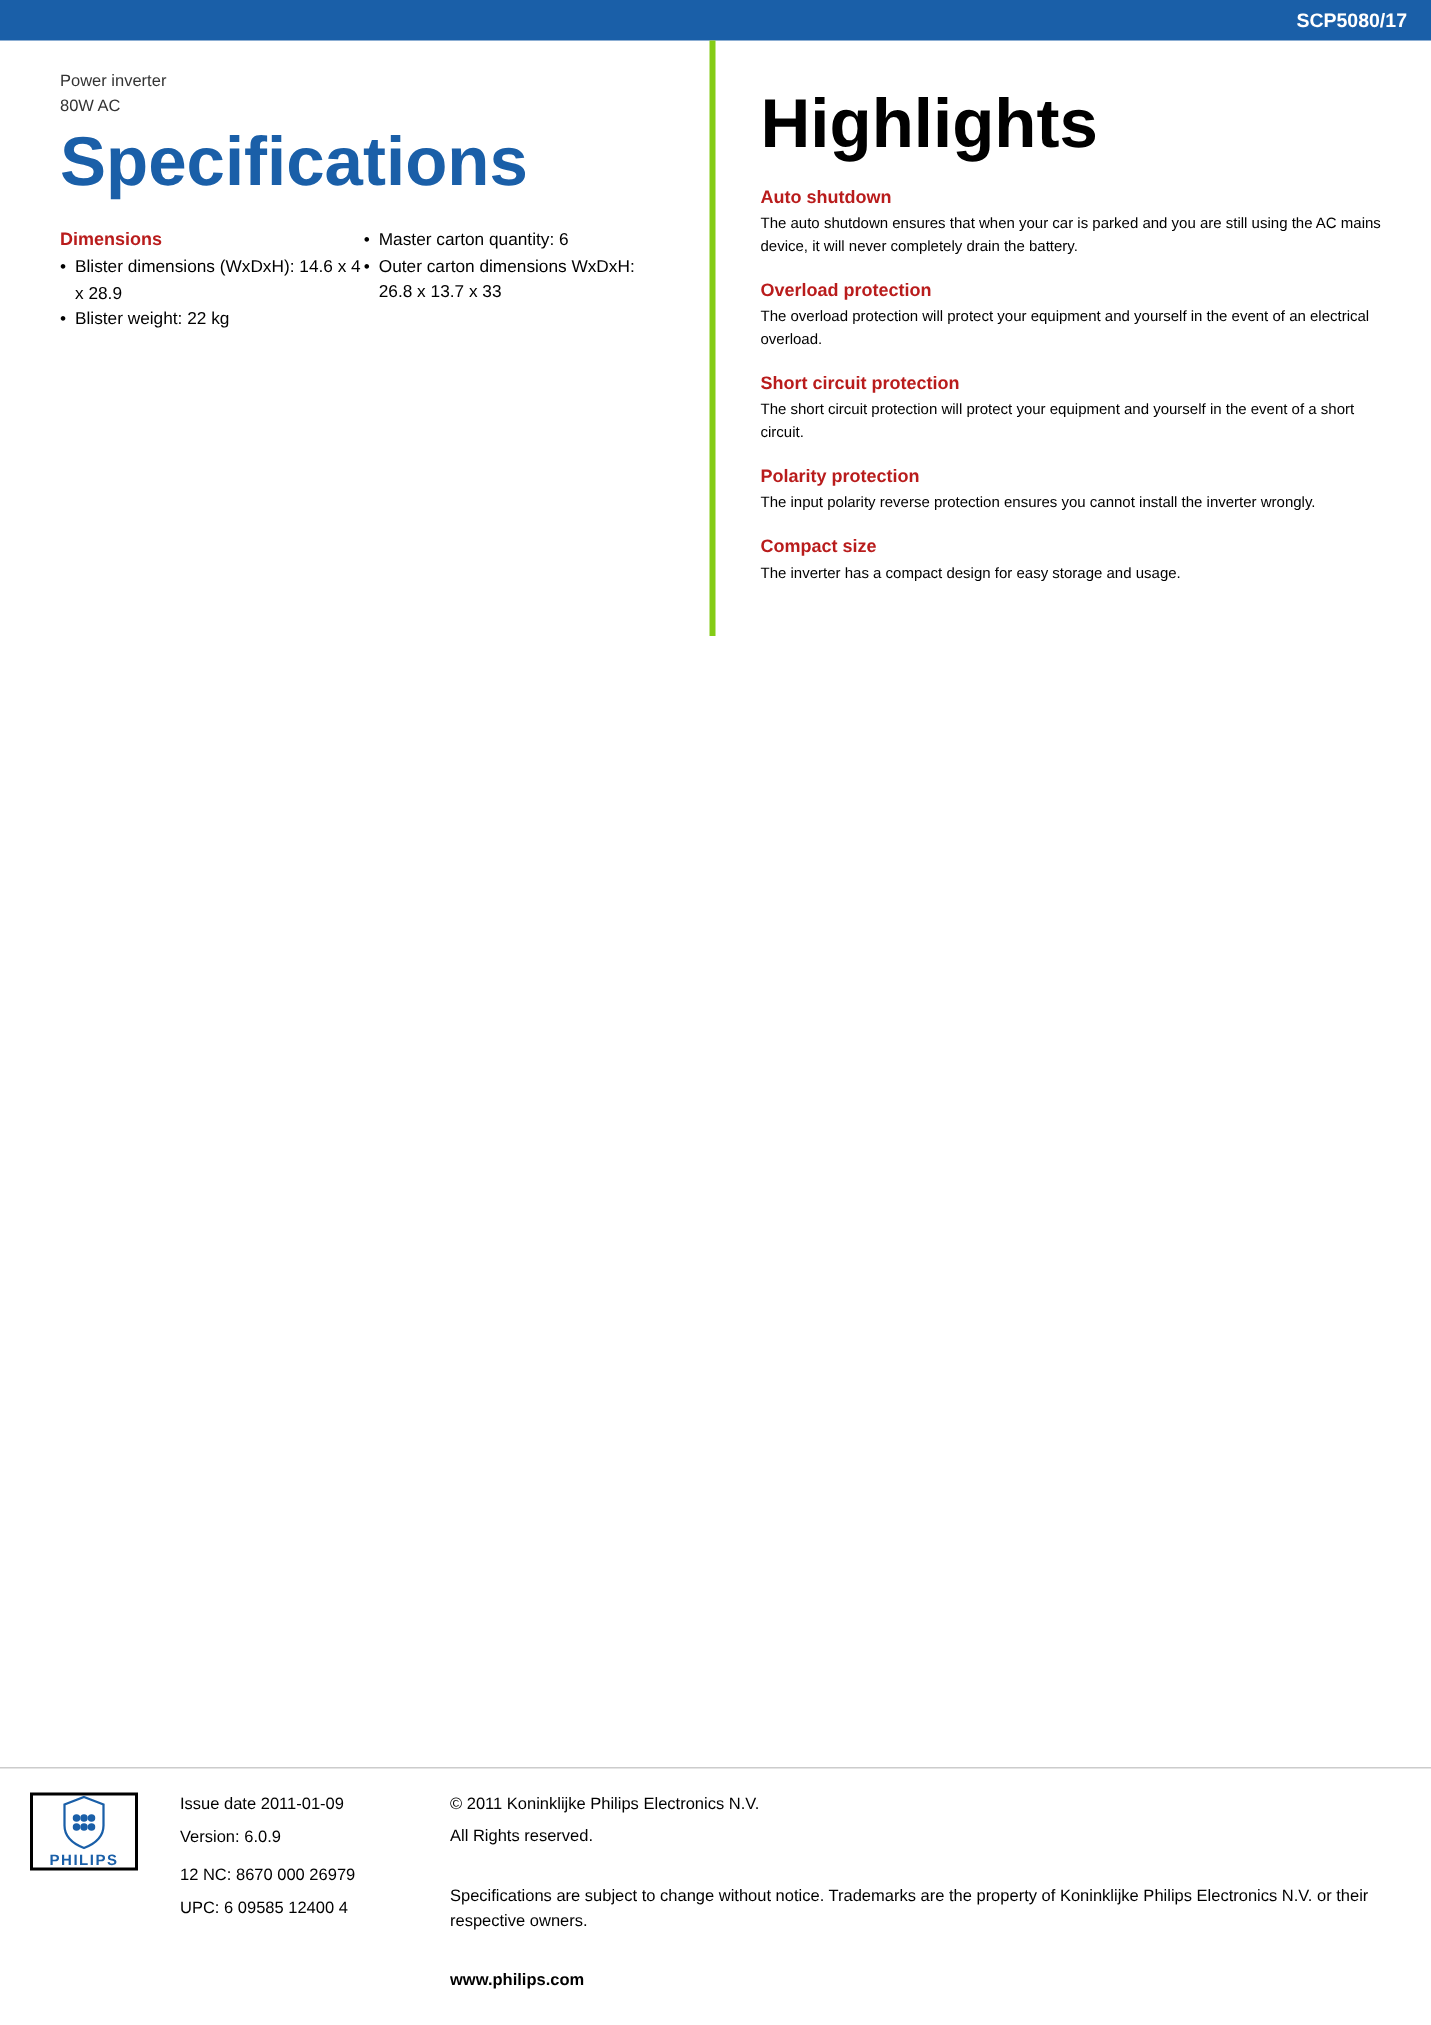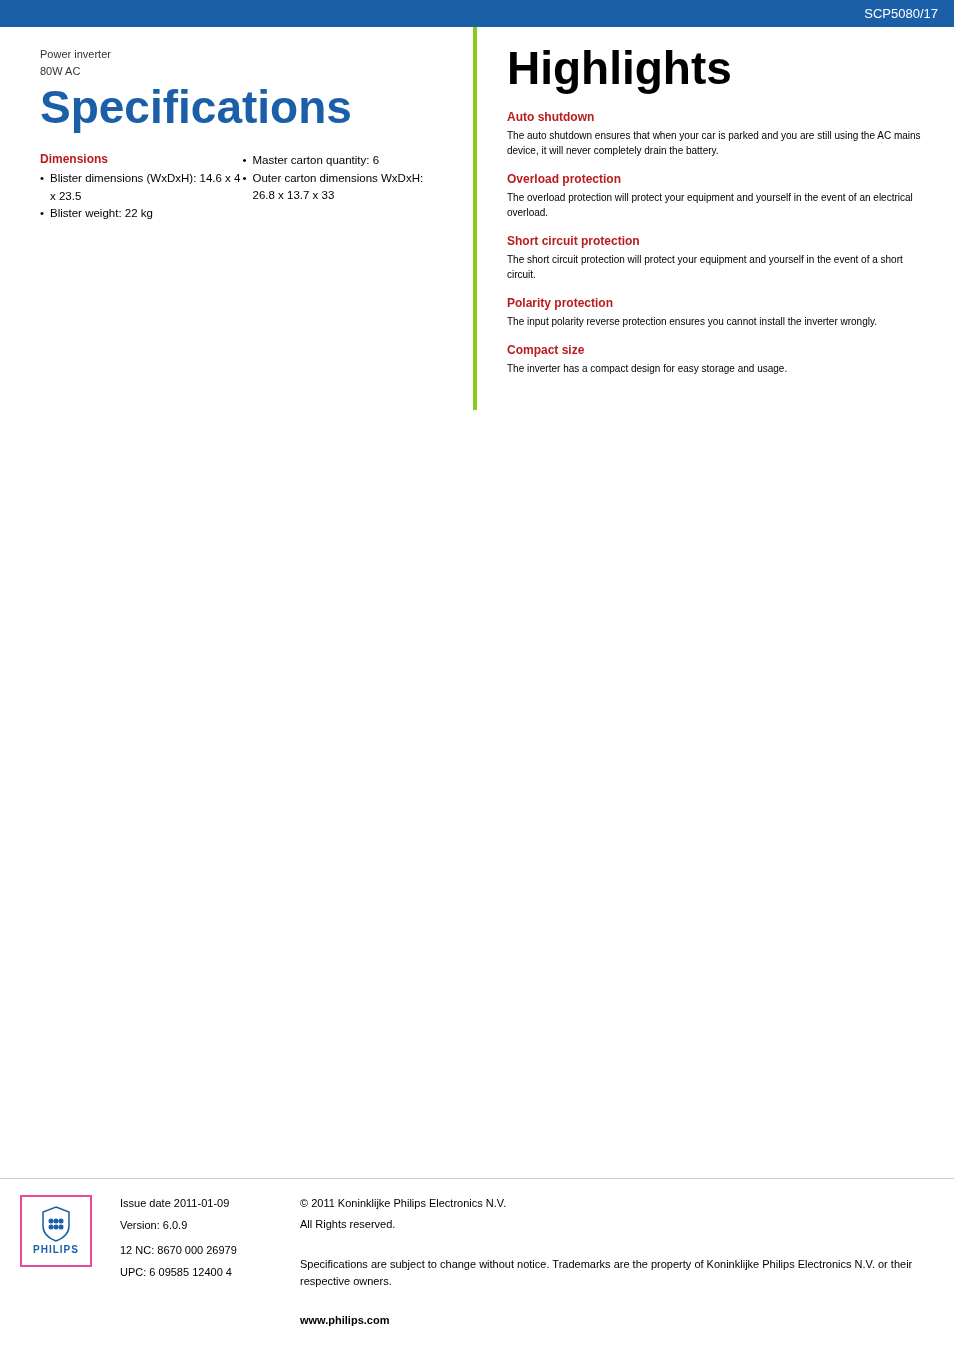--- a/index.html
+++ b/index.html
@@ -17,41 +17,41 @@
       min-height: 1350px;
       padding: 0;
       position: relative;
     }
     
     .header-bar {
       background: #1a5fa8;
       color: #fff;
       padding: 6px 16px;
       font-size: 13px;
-      font-weight: normal;
+      font-weight: bold;
       text-align: right;
       width: 100%;
     }
     .product-code {
       display: inline-block;
     }
     
     .main-content {
       display: flex;
       width: 100%;
       padding: 0;
     }
     .left-col {
       width: 50%;
       padding: 20px 30px 20px 40px;
       border-right: 4px solid #84cc16;
     }
     .right-col {
       width: 50%;
-      padding: 16px 30px 20px 30px;
+      padding: 30px 30px 20px 30px;
     }
     
     .product-label {
       font-size: 11px;
       color: #333;
       margin-bottom: 2px;
       line-height: 1.4;
     }
     
     .spec-title {
@@ -126,27 +126,27 @@
       align-items: flex-start;
       padding: 16px 20px;
       background: #fff;
     }
     .footer-logo {
       width: 80px;
       margin-right: 20px;
       flex-shrink: 0;
     }
     .philips-logo {
-      border: 2px solid #ec4899;
+      border: 2px solid #000000;
       width: 72px;
-      height: 72px;
+      height: 52px;
       display: flex;
       flex-direction: column;
       align-items: center;
-      justify-content: center;
+      justify-content: flex-start;
       color: #1a5fa8;
       font-size: 11px;
       font-weight: bold;
       letter-spacing: 1px;
     }
     .philips-logo-inner {
       display: flex;
       flex-direction: column;
       align-items: center;
     }
@@ -201,21 +201,21 @@
       <p class="product-label">Power inverter</p>
       <p class="product-label">80W AC</p>
 
       <h1 class="spec-title">Specifications</h1>
 
       <div class="spec-cols">
         <div class="spec-col">
           <div class="spec-section">
             <h3 class="section-heading">Dimensions</h3>
             <ul>
-              <li>Blister dimensions (WxDxH): 14.6 x 4 x 23.5</li>
+              <li>Blister dimensions (WxDxH): 14.6 x 4 x 28.9</li>
               <li>Blister weight: 22 kg</li>
             </ul>
           </div>
         </div>
         <div class="spec-col">
           <div class="spec-section">
             <ul>
               <li>Master carton quantity: 6</li>
               <li>Outer carton dimensions WxDxH: 26.8 x 13.7 x 33</li>
             </ul>

